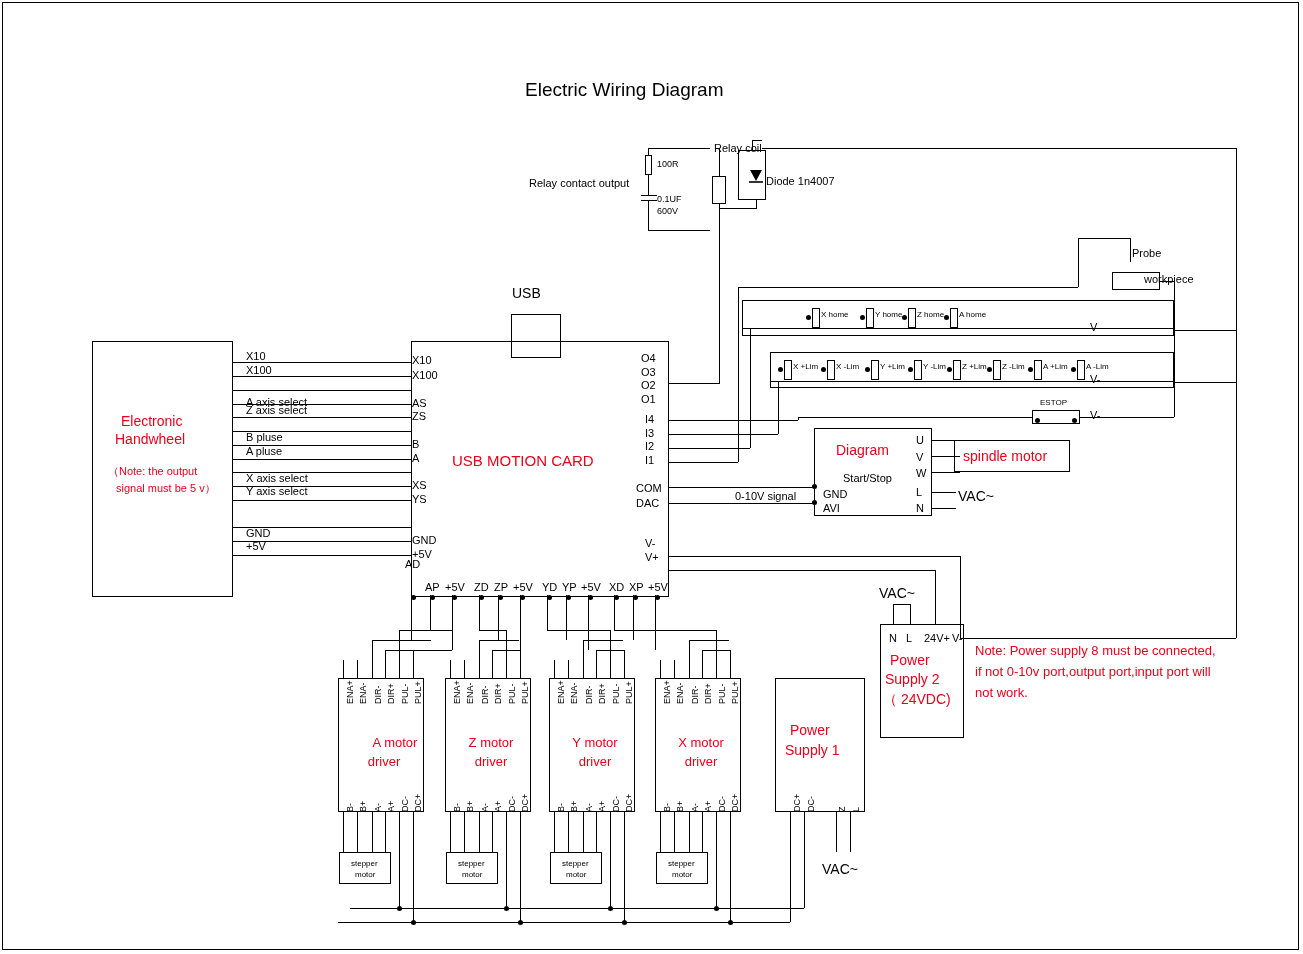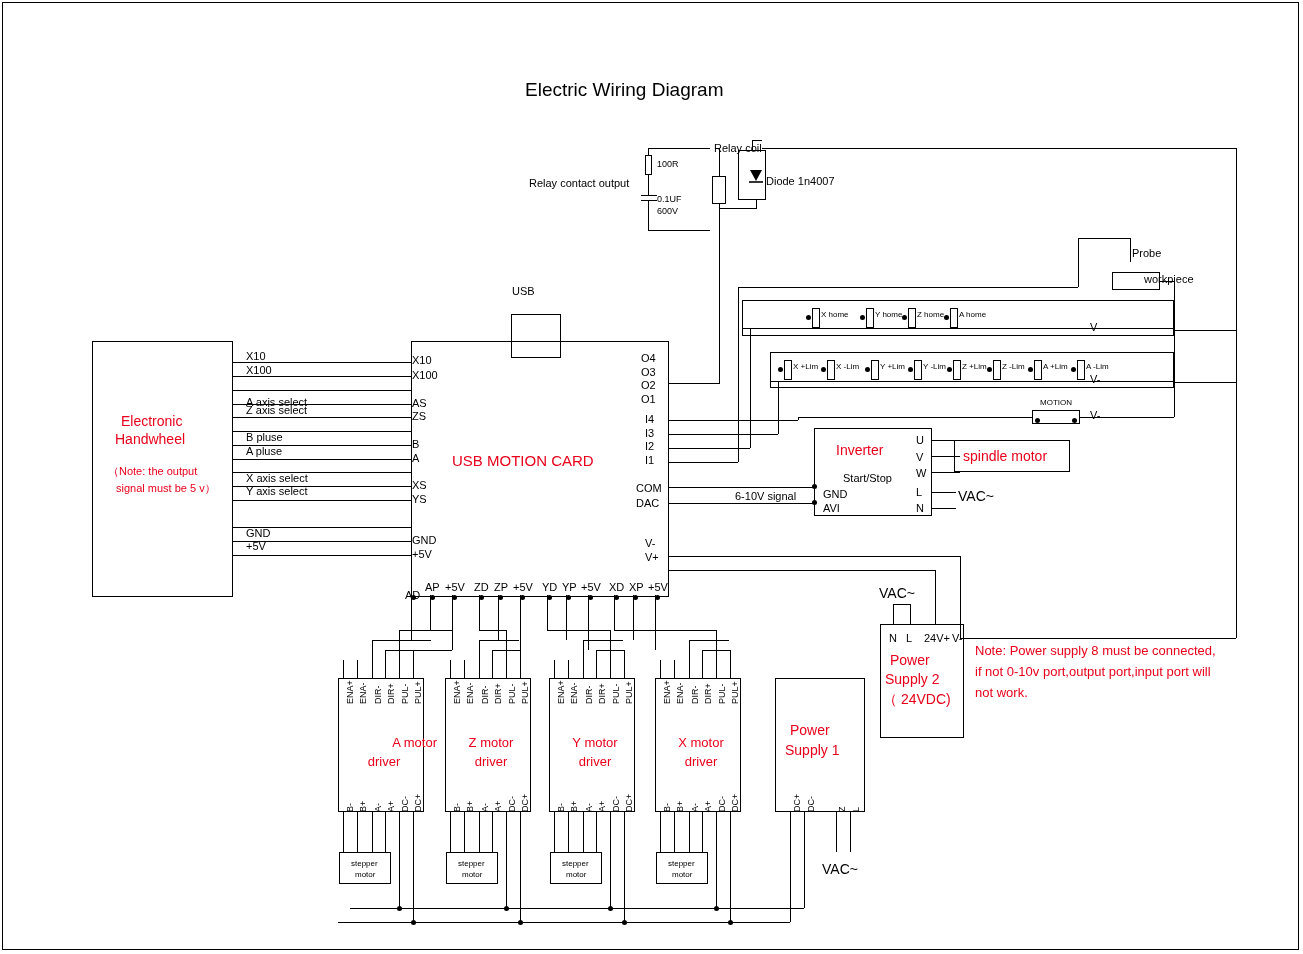--- a/index.html
+++ b/index.html
@@ -91,21 +91,21 @@
   <div class="ln h" style="left:233px;top:486px;width:178px;"></div>
   <div class="ln h" style="left:233px;top:500px;width:178px;"></div>
   <div class="ln h" style="left:233px;top:527px;width:178px;"></div>
   <div class="ln h" style="left:233px;top:541px;width:178px;"></div>
   <div class="ln h" style="left:233px;top:555px;width:178px;"></div>
 
   <div class="box" style="left:411px;top:341px;width:258px;height:256px;"></div>
   <div class="t red" style="left:452px;top:453px;font-size:15px;">USB MOTION CARD</div>
 
   <div class="box" style="left:511px;top:314px;width:50px;height:44px;"></div>
-  <div class="t" style="left:512px;top:286px;font-size:11px;">USB</div>
+  <div class="t" style="left:512px;top:286px;font-size:14px;">USB</div>
 
   <div class="t" style="left:412px;top:355px;">X10</div>
   <div class="t" style="left:412px;top:370px;">X100</div>
   <div class="t" style="left:412px;top:398px;">AS</div>
   <div class="t" style="left:412px;top:411px;">ZS</div>
   <div class="t" style="left:412px;top:439px;">B</div>
   <div class="t" style="left:412px;top:453px;">A</div>
   <div class="t" style="left:412px;top:480px;">XS</div>
   <div class="t" style="left:412px;top:494px;">YS</div>
   <div class="t" style="left:412px;top:535px;">GND</div>
@@ -117,21 +117,21 @@
   <div class="t" style="left:641px;top:394px;">O1</div>
   <div class="t" style="left:645px;top:414px;">I4</div>
   <div class="t" style="left:645px;top:428px;">I3</div>
   <div class="t" style="left:645px;top:441px;">I2</div>
   <div class="t" style="left:645px;top:455px;">I1</div>
   <div class="t" style="left:636px;top:483px;">COM</div>
   <div class="t" style="left:636px;top:498px;">DAC</div>
   <div class="t" style="left:645px;top:538px;">V-</div>
   <div class="t" style="left:645px;top:552px;">V+</div>
 
-  <div class="t" style="left:405px;top:590px;">AD</div>
+  <div class="t" style="left:405px;top:559px;">AD</div>
   <div class="t" style="left:425px;top:582px;">AP</div>
   <div class="t" style="left:445px;top:582px;">+5V</div>
   <div class="t" style="left:474px;top:582px;">ZD</div>
   <div class="t" style="left:494px;top:582px;">ZP</div>
   <div class="t" style="left:513px;top:582px;">+5V</div>
   <div class="t" style="left:542px;top:582px;">YD</div>
   <div class="t" style="left:562px;top:582px;">YP</div>
   <div class="t" style="left:581px;top:582px;">+5V</div>
   <div class="t" style="left:609px;top:582px;">XD</div>
   <div class="t" style="left:629px;top:582px;">XP</div>
@@ -187,21 +187,21 @@
   <div class="dot" style="left:821px;top:367px;"></div>
   <div class="dot" style="left:865px;top:367px;"></div>
   <div class="dot" style="left:908px;top:367px;"></div>
   <div class="dot" style="left:947px;top:367px;"></div>
   <div class="dot" style="left:987px;top:367px;"></div>
   <div class="dot" style="left:1028px;top:367px;"></div>
   <div class="dot" style="left:1071px;top:367px;"></div>
   <div class="ln h" style="left:770px;top:381px;width:404px;"></div>
   <div class="t" style="left:1090px;top:374px;">V-</div>
 
-  <div class="t xs" style="left:1040px;top:399px;">MOTION</div>
+  <div class="t xs" style="left:1040px;top:399px;">ESTOP</div>
   <div class="box" style="left:1032px;top:410px;width:48px;height:14px;"></div>
   <div class="dot" style="left:1035px;top:418px;"></div>
   <div class="dot" style="left:1072px;top:418px;"></div>
   <div class="ln h" style="left:798px;top:417px;width:234px;"></div>
   <div class="ln h" style="left:1080px;top:417px;width:94px;"></div>
   <div class="t" style="left:1090px;top:410px;">V-</div>
 
   <div class="ln h" style="left:668px;top:420px;width:130px;"></div>
   <div class="ln v" style="left:798px;top:417px;height:3px;"></div>
   <div class="ln h" style="left:668px;top:434px;width:110px;"></div>
@@ -221,30 +221,30 @@
   <div class="ln h" style="left:1160px;top:281px;width:14px;"></div>
   <div class="ln v" style="left:1174px;top:281px;height:136px;"></div>
 
   <div class="ln v" style="left:1236px;top:148px;height:490px;"></div>
   <div class="ln h" style="left:762px;top:148px;width:474px;"></div>
   <div class="ln h" style="left:960px;top:638px;width:276px;"></div>
   <div class="ln h" style="left:1174px;top:330px;width:62px;"></div>
   <div class="ln h" style="left:1174px;top:382px;width:62px;"></div>
 
   <div class="box" style="left:814px;top:428px;width:118px;height:88px;"></div>
-  <div class="t red" style="left:836px;top:443px;font-size:14px;">Inverter</div>
+  <div class="t red" style="left:836px;top:443px;font-size:14px;">Diagram</div>
   <div class="t" style="left:916px;top:435px;">U</div>
   <div class="t" style="left:916px;top:452px;">V</div>
   <div class="t" style="left:916px;top:468px;">W</div>
   <div class="t" style="left:916px;top:487px;">L</div>
   <div class="t" style="left:916px;top:503px;">N</div>
   <div class="t" style="left:823px;top:473px;margin-left:20px;">Start/Stop</div>
   <div class="t" style="left:823px;top:489px;">GND</div>
   <div class="t" style="left:823px;top:503px;">AVI</div>
-  <div class="t" style="left:735px;top:491px;">6-10V signal</div>
+  <div class="t" style="left:735px;top:491px;">0-10V signal</div>
   <div class="t" style="left:958px;top:489px;font-size:14px;">VAC~</div>
 
   <div class="ln h" style="left:668px;top:487px;width:146px;"></div>
   <div class="ln h" style="left:668px;top:503px;width:146px;"></div>
   <div class="dot" style="left:812px;top:484px;"></div>
   <div class="dot" style="left:812px;top:500px;"></div>
 
   <div class="ln h" style="left:932px;top:440px;width:28px;"></div>
   <div class="ln h" style="left:932px;top:456px;width:28px;"></div>
   <div class="ln h" style="left:932px;top:472px;width:28px;"></div>
@@ -285,21 +285,21 @@
   <div class="t sm vert" style="left:852px;top:812px;">L</div>
   <div class="t" style="left:822px;top:862px;font-size:14px;">VAC~</div>
   <div class="ln v" style="left:836px;top:812px;height:40px;"></div>
   <div class="ln v" style="left:850px;top:812px;height:40px;"></div>
   <div class="ln v" style="left:790px;top:812px;height:110px;"></div>
   <div class="ln v" style="left:804px;top:812px;height:96px;"></div>
   <div class="ln h" style="left:338px;top:922px;width:452px;"></div>
   <div class="ln h" style="left:350px;top:908px;width:454px;"></div>
 
   <div class="box" style="left:338px;top:678px;width:86px;height:134px;"></div>
-  <div class="t red drv-title" style="left:371px;top:735px;width:66px;text-align:right;">A motor</div>
+  <div class="t red drv-title" style="left:362px;top:735px;width:66px;">A motor</div>
   <div class="t red drv-title" style="left:351px;top:754px;width:66px;">driver</div>
   <div class="t sm vert" style="left:346px;top:704px;">ENA+</div>
   <div class="t sm vert" style="left:359px;top:704px;">ENA-</div>
   <div class="t sm vert" style="left:374px;top:704px;">DIR-</div>
   <div class="t sm vert" style="left:387px;top:704px;">DIR+</div>
   <div class="t sm vert" style="left:401px;top:704px;">PUL-</div>
   <div class="t sm vert" style="left:414px;top:704px;">PUL+</div>
   <div class="t sm vert" style="left:346px;top:812px;">B-</div>
   <div class="t sm vert" style="left:359px;top:812px;">B+</div>
   <div class="t sm vert" style="left:374px;top:812px;">A-</div>

